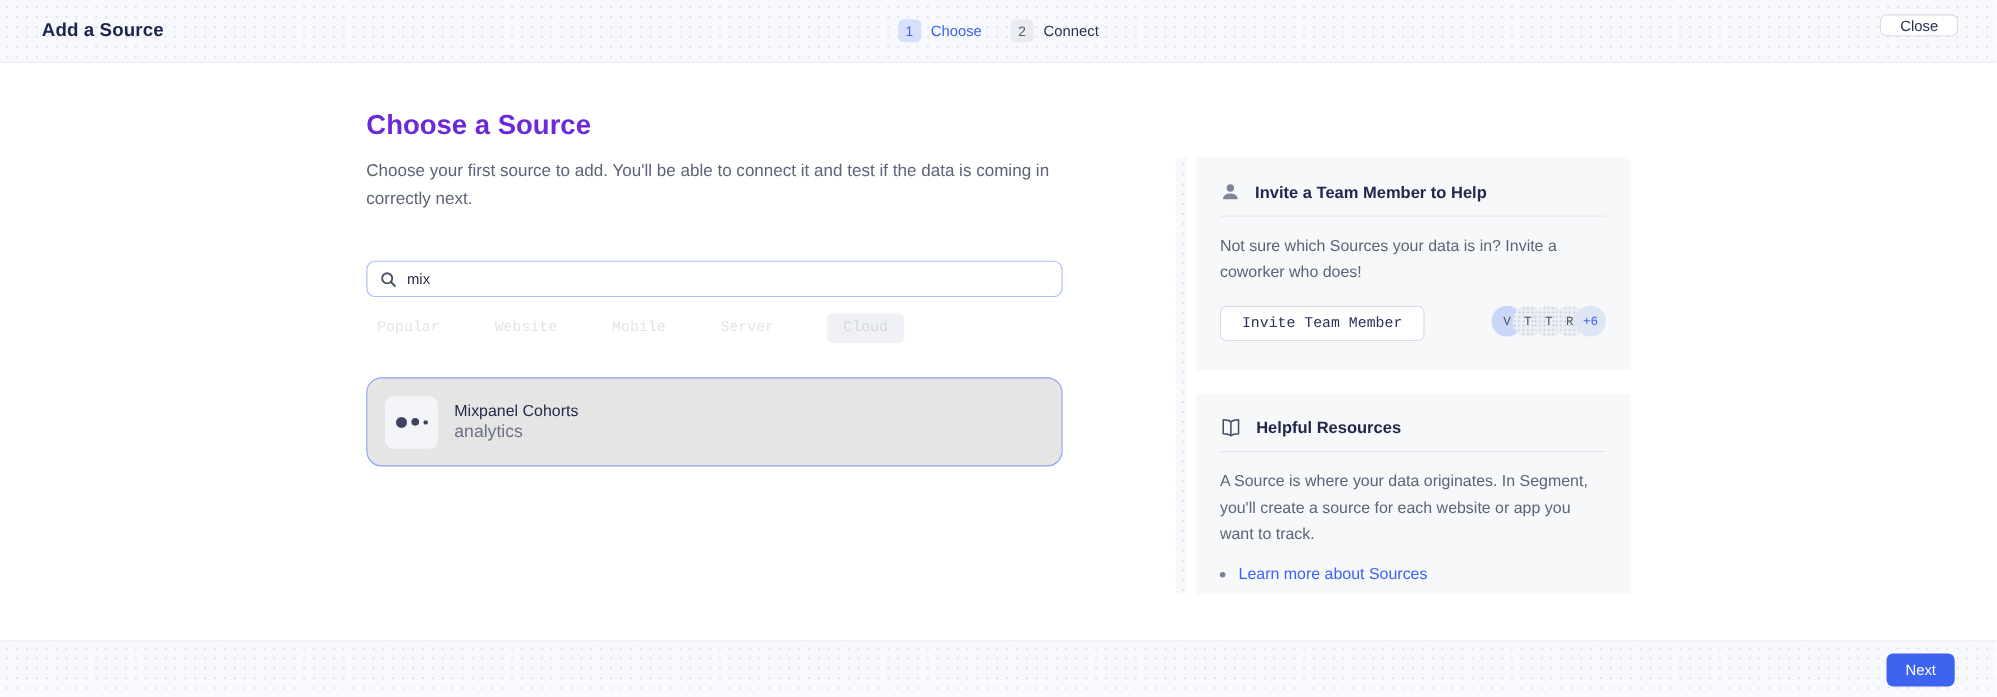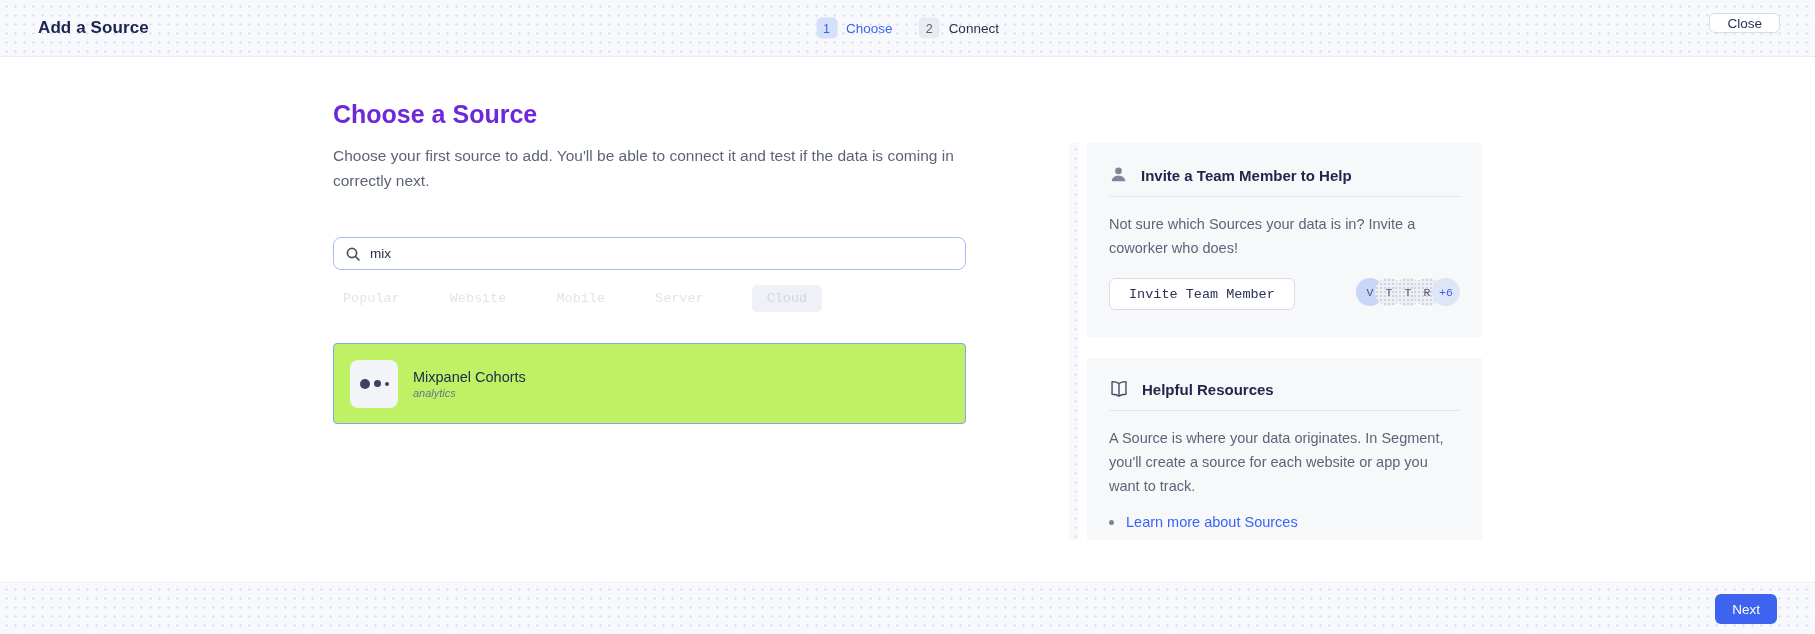--- a/index.html
+++ b/index.html
@@ -77,34 +77,34 @@
     display: flex; align-items: center; gap: 46px; font-family: Liberation Mono, monospace;
   }
   .tab {
     font-size: 13.5px; font-weight: 500; color: rgba(61,68,92,0.15);
     padding: 6px 2px; border-radius: 5px; cursor: default; white-space: nowrap;
   }
   .tab.selected { background: rgba(220,224,235,0.45); padding: 6px 15px; }
 
   .result-card {
     position: absolute; left: 0; top: 286px; width: 633px; height: 81px;
-    background: #bef264; border: 1px solid #8aa2ef; border-radius: 4px;
+    background: #e5e5e5; border: 1px solid #8aa2ef; border-radius: 14px;
     display: flex; align-items: center; padding: 0 16px; gap: 15px; cursor: pointer;
   }
   .source-logo {
     width: 48px; height: 48px; border-radius: 8px; background: #f3f4f7;
     display: flex; align-items: center; justify-content: center; gap: 4px;
   }
   .source-logo .dot { background: #3c4360; border-radius: 50%; }
   .source-logo .d1 { width: 10px; height: 10px; }
   .source-logo .d2 { width: 7px; height: 7px; }
   .source-logo .d3 { width: 4px; height: 4px; }
   .result-text { display: flex; flex-direction: column; gap: 2px; }
   .result-title { font-size: 14.5px; font-weight: 500; color: #232a4a; }
-  .result-sub { font-size: 11px; color: #6e7487; font-style: italic; }
+  .result-sub { font-size: 16px; color: #6e7487; }
 
   
   .side-strip { position: absolute; left: 1069px; top: 86px; width: 10px; height: 397px; }
   .sidebar { position: absolute; left: 1087px; top: 86px; width: 395px; }
   .panel { background: #f7f8fa; width: 395px; padding: 20px 22px; }
   .panel-1 { height: 194px; }
   .panel-gap { height: 21px; background: #ffffff; }
   .panel-2 { height: 182px; overflow: hidden; }
   .panel-head { display: flex; align-items: flex-end; gap: 13px; padding: 2px 0 12px 0; }
   .panel-title { font-size: 15px; font-weight: 600; color: #21274a; }

